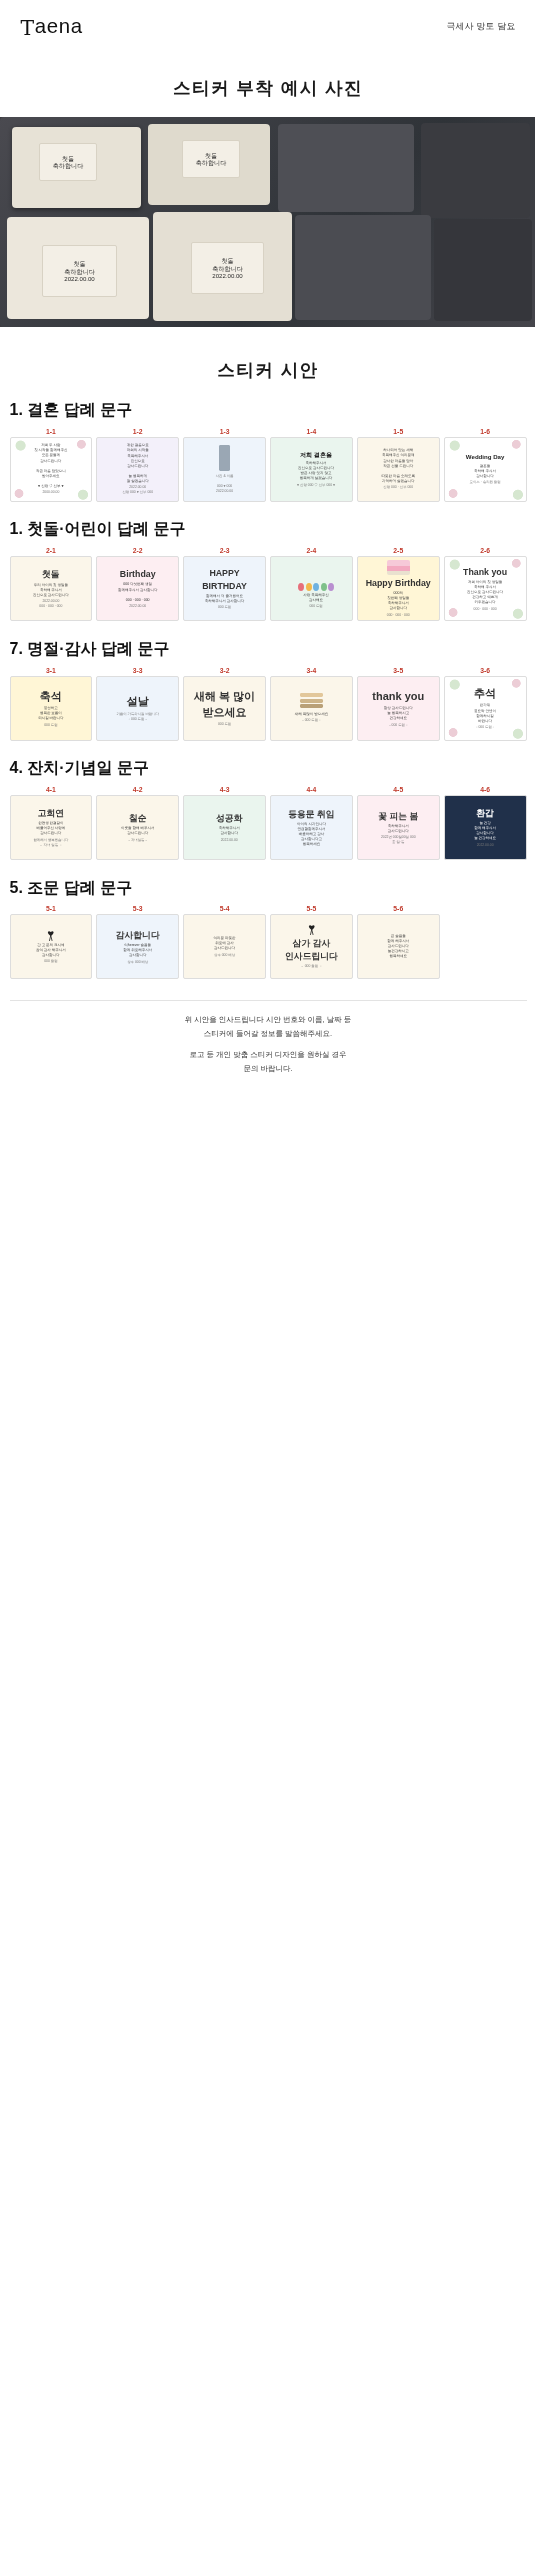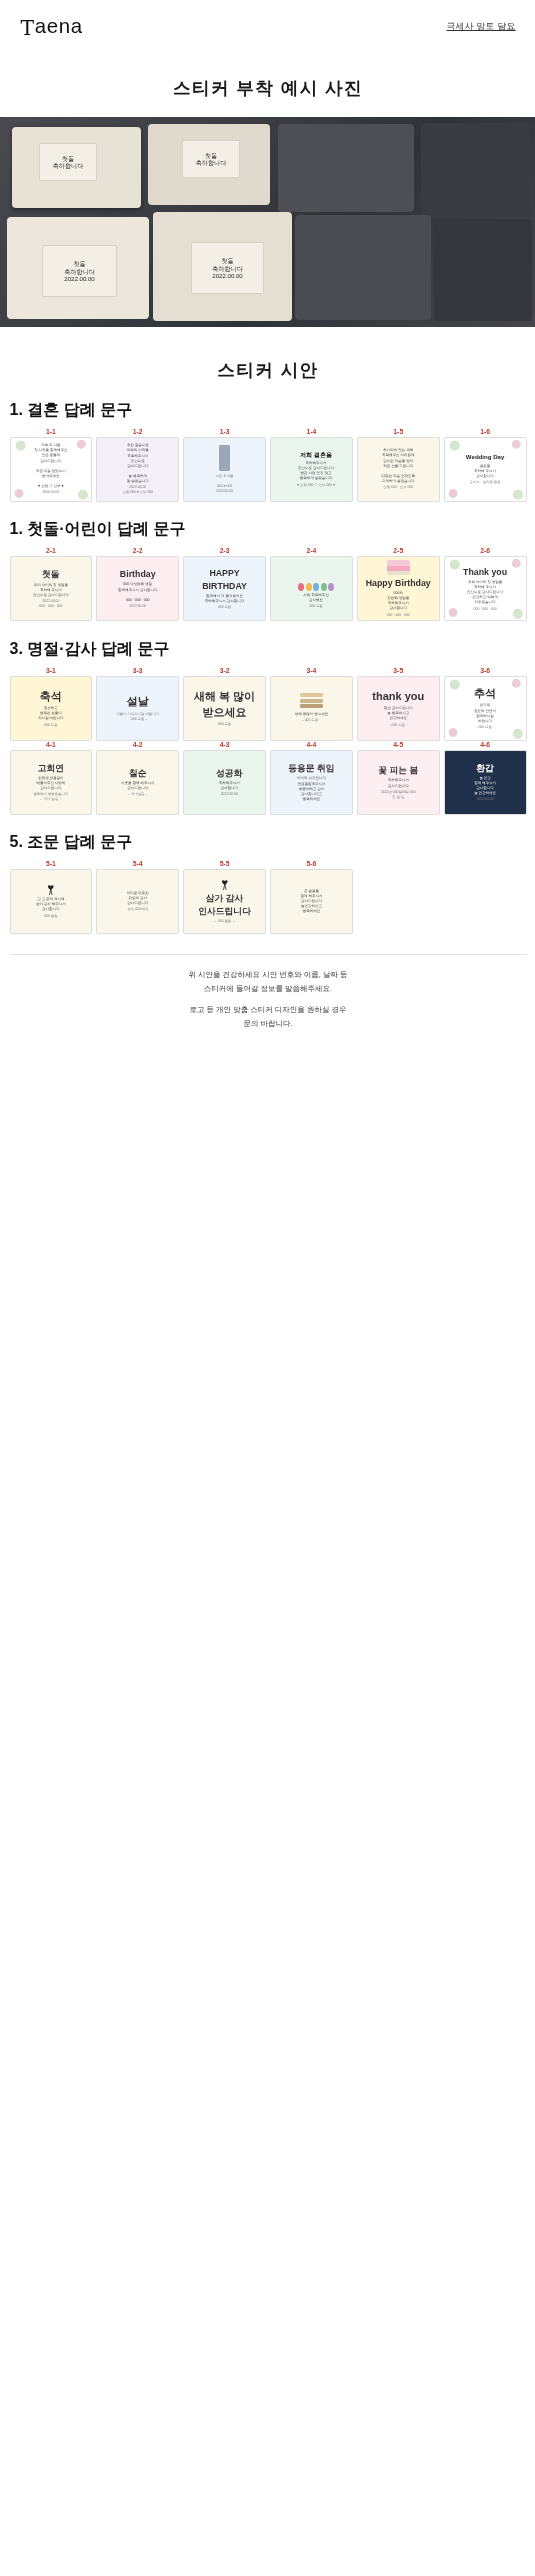--- a/index.html
+++ b/index.html
@@ -12,21 +12,21 @@
   }
   .page { width: 536px; margin: 0 auto; position: relative; }
 
   
   .header {
     display:flex; align-items:center; justify-content:space-between;
     padding: 15px 20.4px 6.8px 20.4px;
   }
   .logo { display:flex; align-items:flex-end; font-size: 20.4px; letter-spacing:0.7px; color:#111; }
   .logo .mark { font-size: 20.4px; line-height: 1; font-family:"DejaVu Serif", serif; }
-  .header-right { font-size: 8.8px; color:#333; letter-spacing:0.3px;text-decoration:underline; }
+  .header-right { font-size: 8.8px; color:#333; letter-spacing:0.3px; }
 
   
   .big-title {
     text-align:center;
     font-size: 17.6px;
     font-weight: bold;
     letter-spacing: 1.4px;
     margin: 31px 0 17.6px 0;
     color:#1a1a1a;
   }
@@ -274,21 +274,21 @@
           <div class="cell-num">2-6</div>
           <div class="card c-floral">
             <div class="txt"><span class="hl2">Thank you</span><span style="white-space: pre-line;">저희 아이의 첫 생일을
 축하해 주셔서
 진심으로 감사드립니다
 건강하고 예쁘게
 키우겠습니다</span><span class="cap" style="white-space: pre-line;">000 · 000 · 000</span></div>
           </div>
         </div>
       </div>
-      <div class="section-title">3. 명절·감사 답례 문구</div>
+      <div class="section-title">7. 명절·감사 답례 문구</div>
       <div class="grid">
         <div class="cell">
           <div class="cell-num">3-1</div>
           <div class="card c-yellow">
             <div class="txt"><span class="hl3">축석</span><span style="white-space: pre-line;">풍성하고
 행복한 보름이
 되시길 바랍니다</span><span class="cap" style="white-space: pre-line;">000 드림</span></div>
           </div>
         </div>
         <div class="cell">
@@ -321,20 +321,21 @@
         <div class="cell">
           <div class="cell-num">3-6</div>
           <div class="card c-floral">
             <div class="txt"><span class="hl3">추석</span><span style="white-space: pre-line;">한가위
 풍요와 안녕이
 함께하시길
 바랍니다</span><span class="cap" style="white-space: pre-line;">－000 드림－</span></div>
           </div>
         </div>
       </div>
+      <div class="section-title">4. 잔치·기념일 문구</div>
       <div class="grid">
         <div class="cell">
           <div class="cell-num">4-1</div>
           <div class="card c-cream">
             <div class="txt"><span class="hl2">고희연</span><span style="white-space: pre-line;">한평생 한결같이
 베풀어주신 사랑에
 감사드립니다</span><span class="cap" style="white-space: pre-line;">함께해서 행복했습니다
 － 자녀 일동 －</span></div>
           </div>
         </div>
@@ -387,20 +388,28 @@
           <div class="card c-cream">
             <div class="txt"><div><svg class="ribbon" viewBox="0 0 14 16">
                   <path d="M7 3 C4 0,1 3,4 6 L7 9 L10 6 C13 3,10 0,7 3 Z" fill="#222"></path>
                   <path d="M7 8 L5 16 M7 8 L9 16" stroke="#222" stroke-width="1.2" fill="none"></path>
                 </svg></div><span style="white-space: pre-line;">갑 고 문의 크시에
 참여 감사 해주셔서
 감사합니다</span><span class="cap" style="white-space: pre-line;">000 올림</span></div>
           </div>
         </div>
         <div class="cell">
+          <div class="cell-num">5-3</div>
+          <div class="card c-blue">
+            <div class="txt"><span class="hl2">감사합니다</span><span style="white-space: pre-line;">여herever 슬픔을
+함께 위로해주셔서
+감사합니다</span><span class="cap" style="white-space: pre-line;">상주 000 배상</span></div>
+          </div>
+        </div>
+        <div class="cell">
           <div class="cell-num">5-4</div>
           <div class="card c-cream">
             <div class="txt"><span style="white-space: pre-line;">여러분 따뜻한
 위로에 감사
 감사드립니다</span><span class="cap" style="white-space: pre-line;">상주 000 배상</span></div>
           </div>
         </div>
         <div class="cell">
           <div class="cell-num">5-5</div>
           <div class="card c-cream">
@@ -417,20 +426,20 @@
 함께 해주셔서
 감사드립니다
 늘건강하시고
 행복하세요</span></div>
           </div>
         </div>
       </div>
     </div>
 
   <div class="footer-note">
-    <span>위 시안을 건강하세요 시안 번호와 이름, 날짜 등</span><br>
+    <span>위 시안을 인사드립니다 시안 번호와 이름, 날짜 등</span><br>
     <span>스티커에 들어갈 정보를 말씀해주세요.</span>
     <span class="l2">로고 등 개인 맞춤 스티커 디자인을 원하실 경우</span>
     <span>문의 바랍니다.</span>
   </div>
 
 </div>
 
 
 </body></html>

